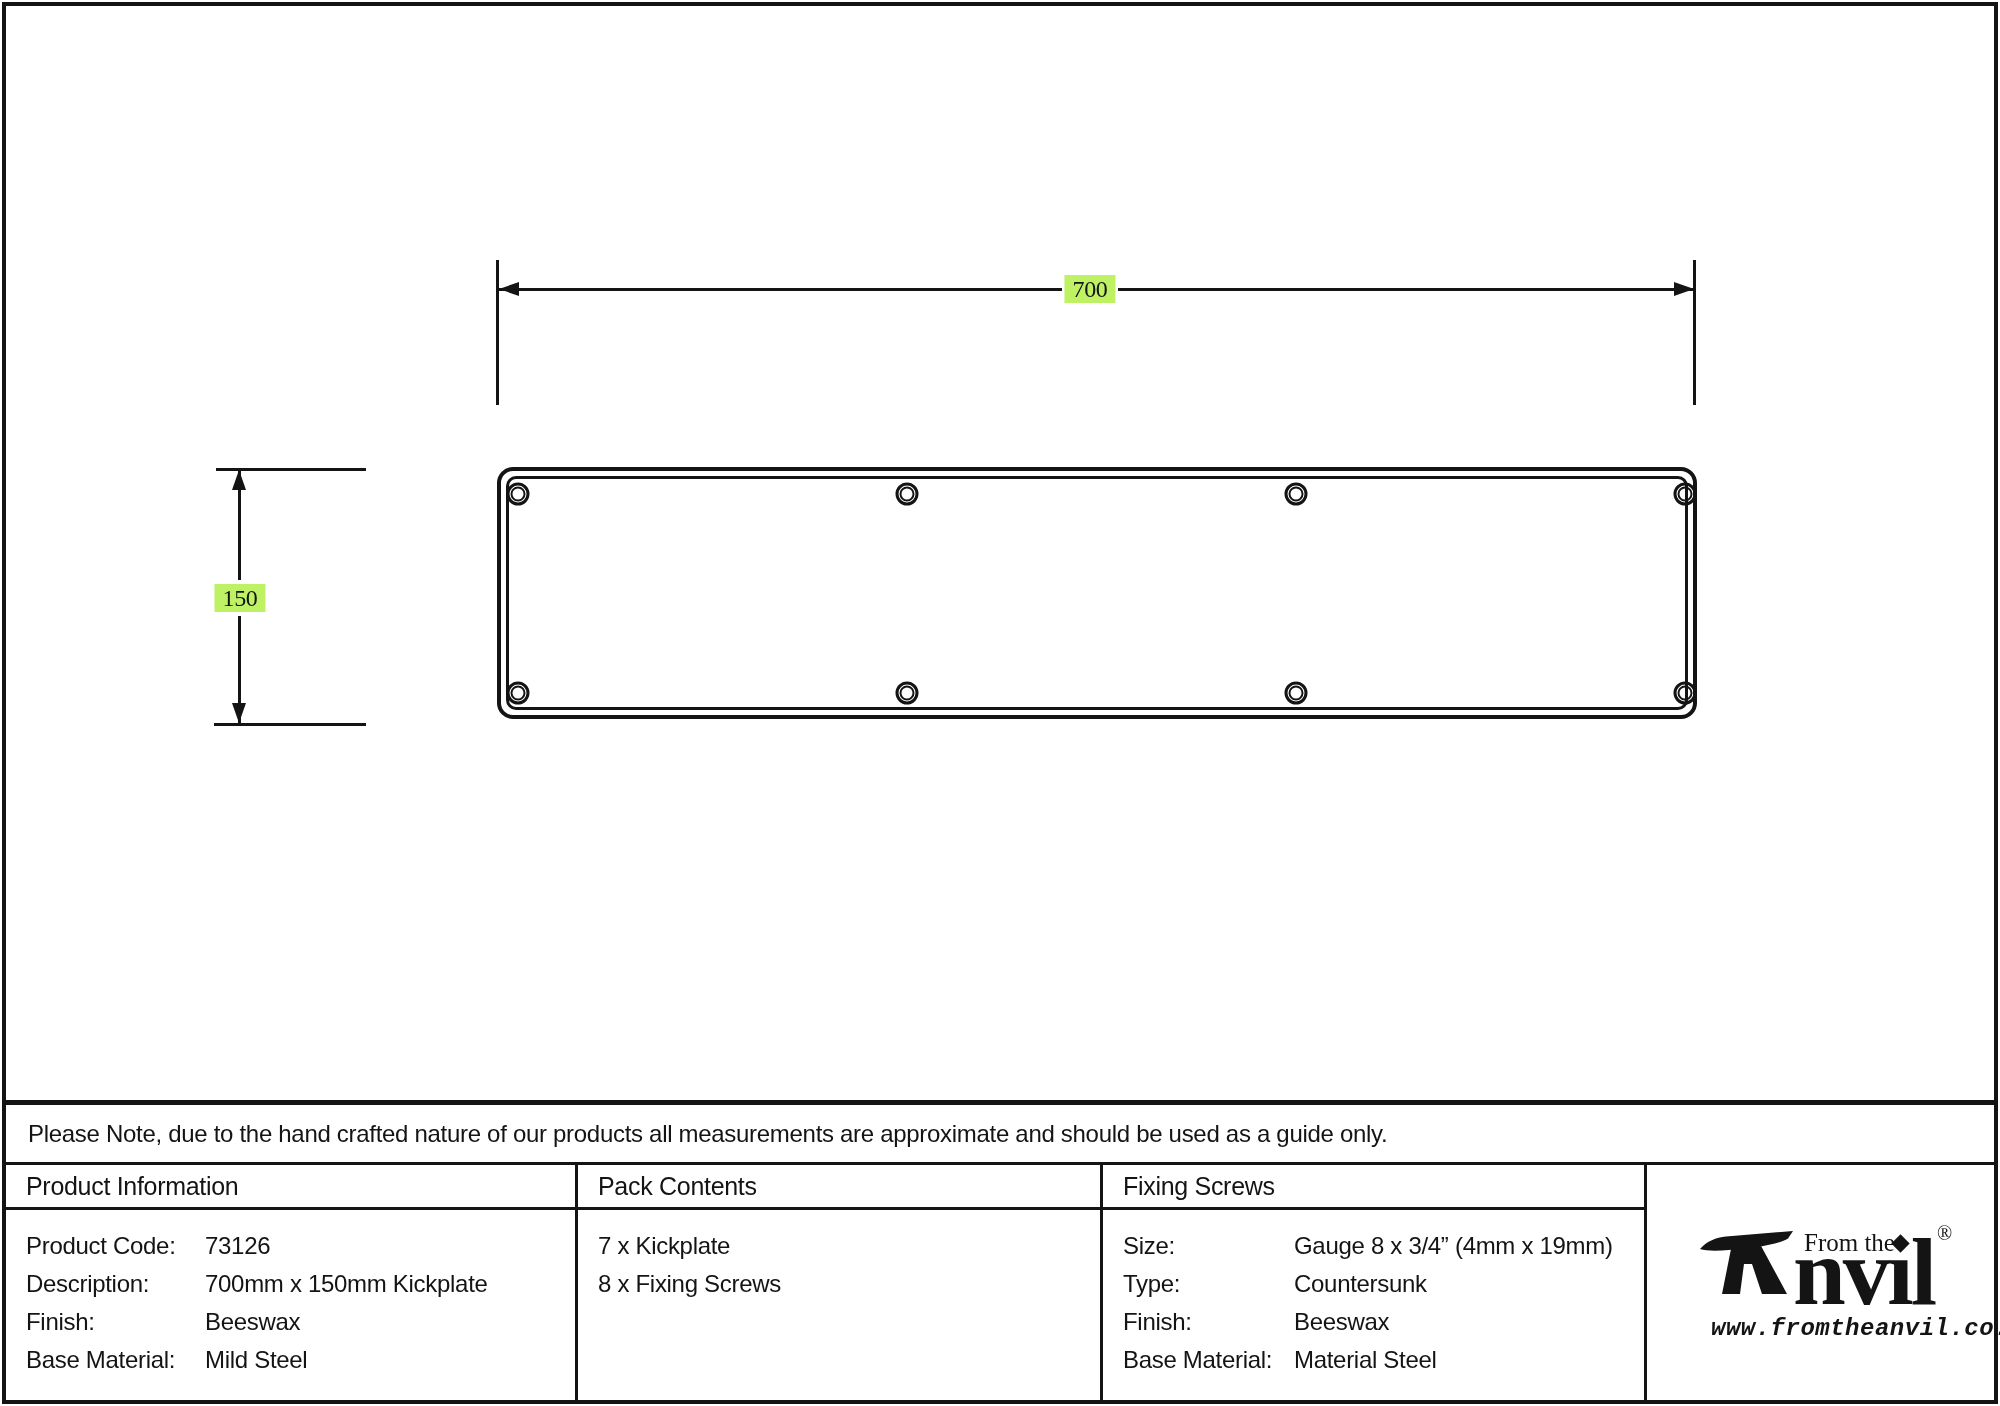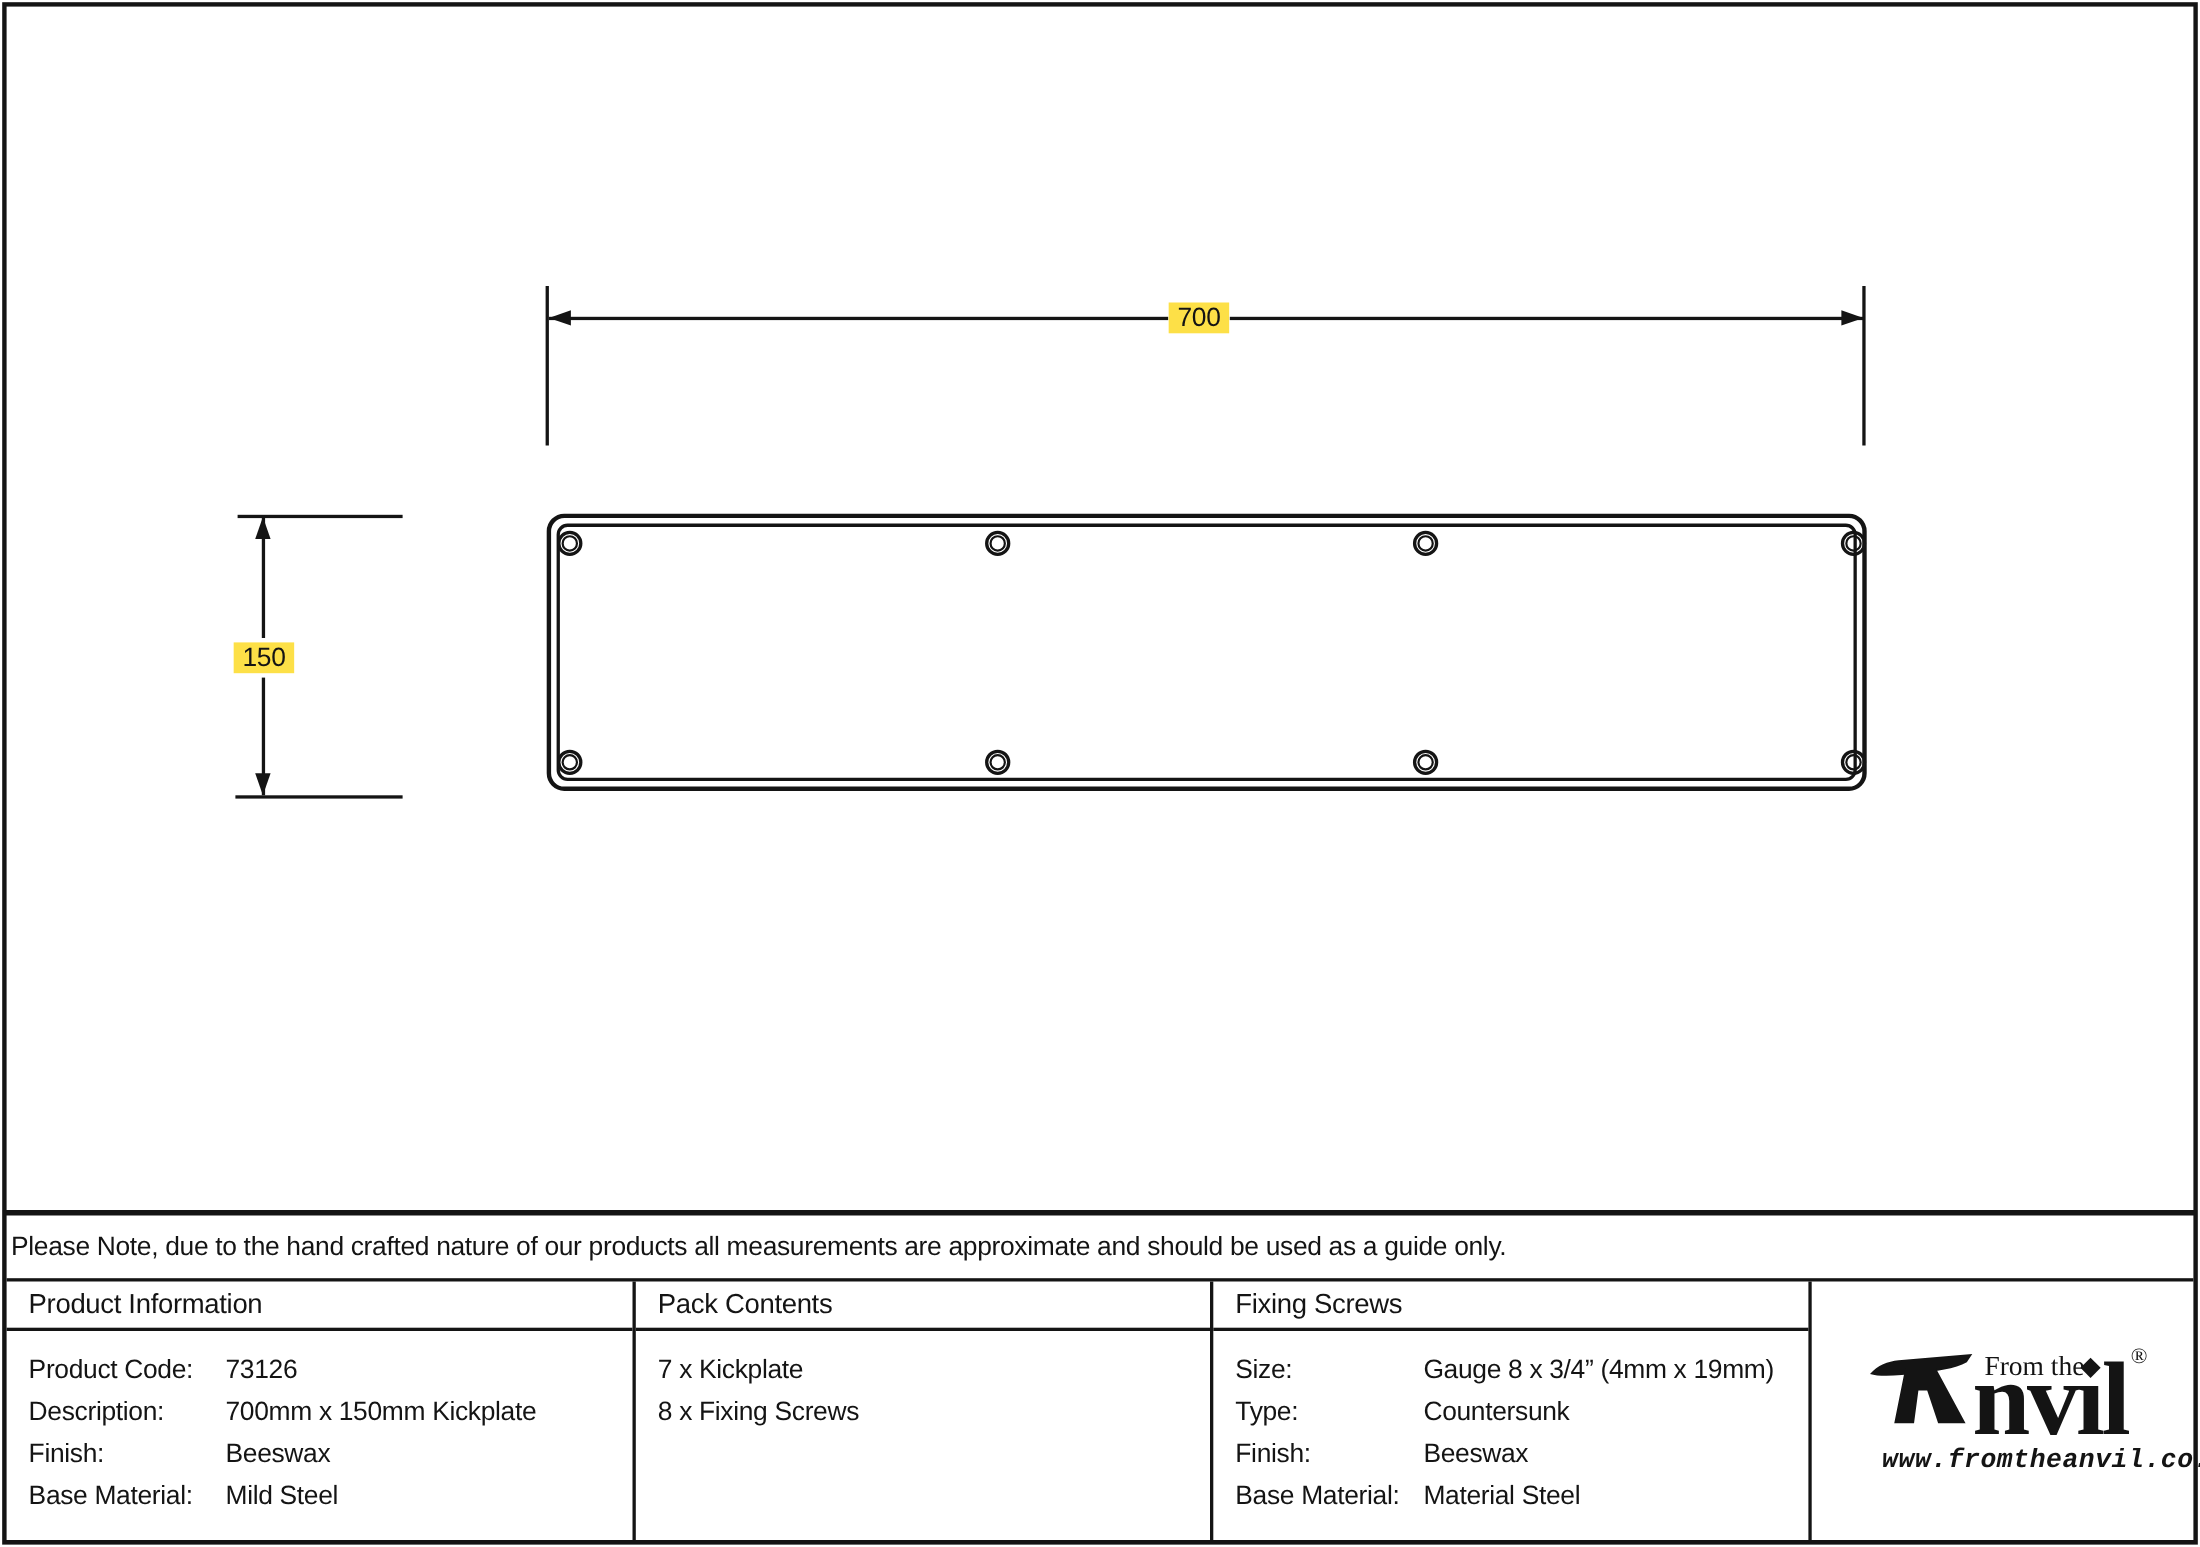--- a/index.html
+++ b/index.html
@@ -26,23 +26,24 @@
   .arr { position: absolute; width: 0; height: 0; border-style: solid; border-color: transparent; }
   .arr-left  { left: 499px;  top: 282px; border-width: 7px 20px 7px 0; border-right-color: var(--ink); }
   .arr-right { left: 1674px; top: 282px; border-width: 7px 0 7px 20px; border-left-color: var(--ink); }
   .arr-up    { left: 232px;  top: 470px; border-width: 0 7px 20px 7px; border-bottom-color: var(--ink); }
   .arr-down  { left: 232px;  top: 703px; border-width: 20px 7px 0 7px; border-top-color: var(--ink); }
   .dim-label {
     position: absolute;
     transform: translate(-50%, -50%);
     font-size: 24px;
     letter-spacing: -0.3px;
-    background: #fde047;
+    background: #bef264;
     padding: 2px 8px;
     line-height: 1;
+    font-family: Liberation Serif, serif;
   }
   .plate {
     position: absolute;
     left: 497px; top: 467px;
     width: 1200px; height: 252px;
     border: 4px solid var(--ink);
     border-radius: 16px;
   }
   .plate-inner {
     position: absolute;
@@ -74,21 +75,21 @@
     border-bottom: 4px solid var(--ink);
     display: flex;
     flex-direction: column;
     background: #ffffff;
   }
   .note-row {
     flex: 0 0 60px;
     border-bottom: 3px solid var(--ink);
     display: flex;
     align-items: center;
-    padding-left: 4px;
+    padding-left: 22px;
     font-size: 24px;
     letter-spacing: -0.3px;
   }
   .spec-table { flex: 1; display: flex; }
   .col { border-right: 3px solid var(--ink); display: flex; flex-direction: column; }
   .col-product { width: 572px; }
   .col-pack    { width: 525px; }
   .col-fix     { width: 544px; }
   .col-logo    { flex: 1; border-right: none; position: relative; }
   .col-header {

